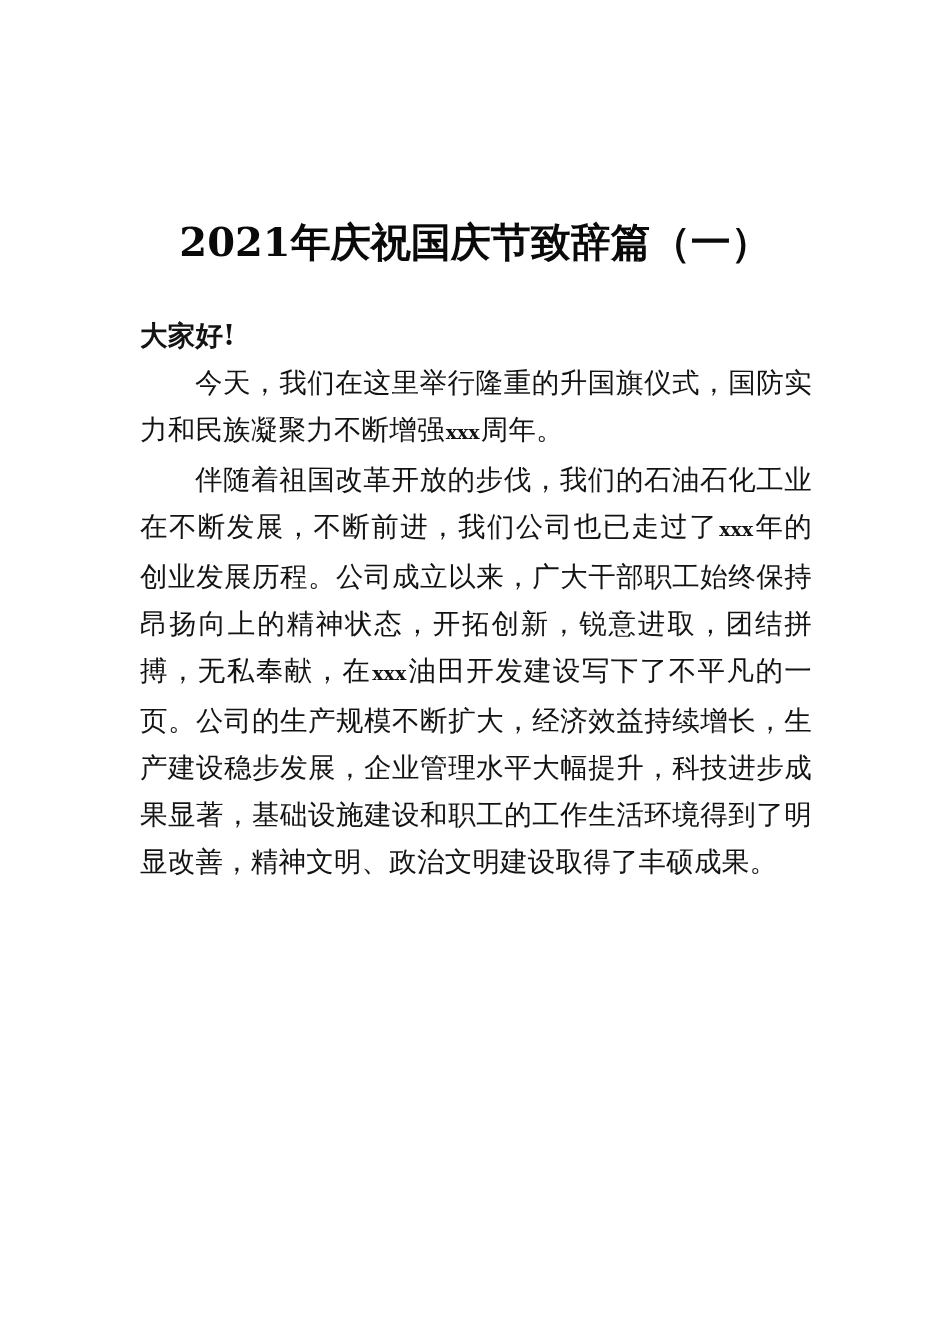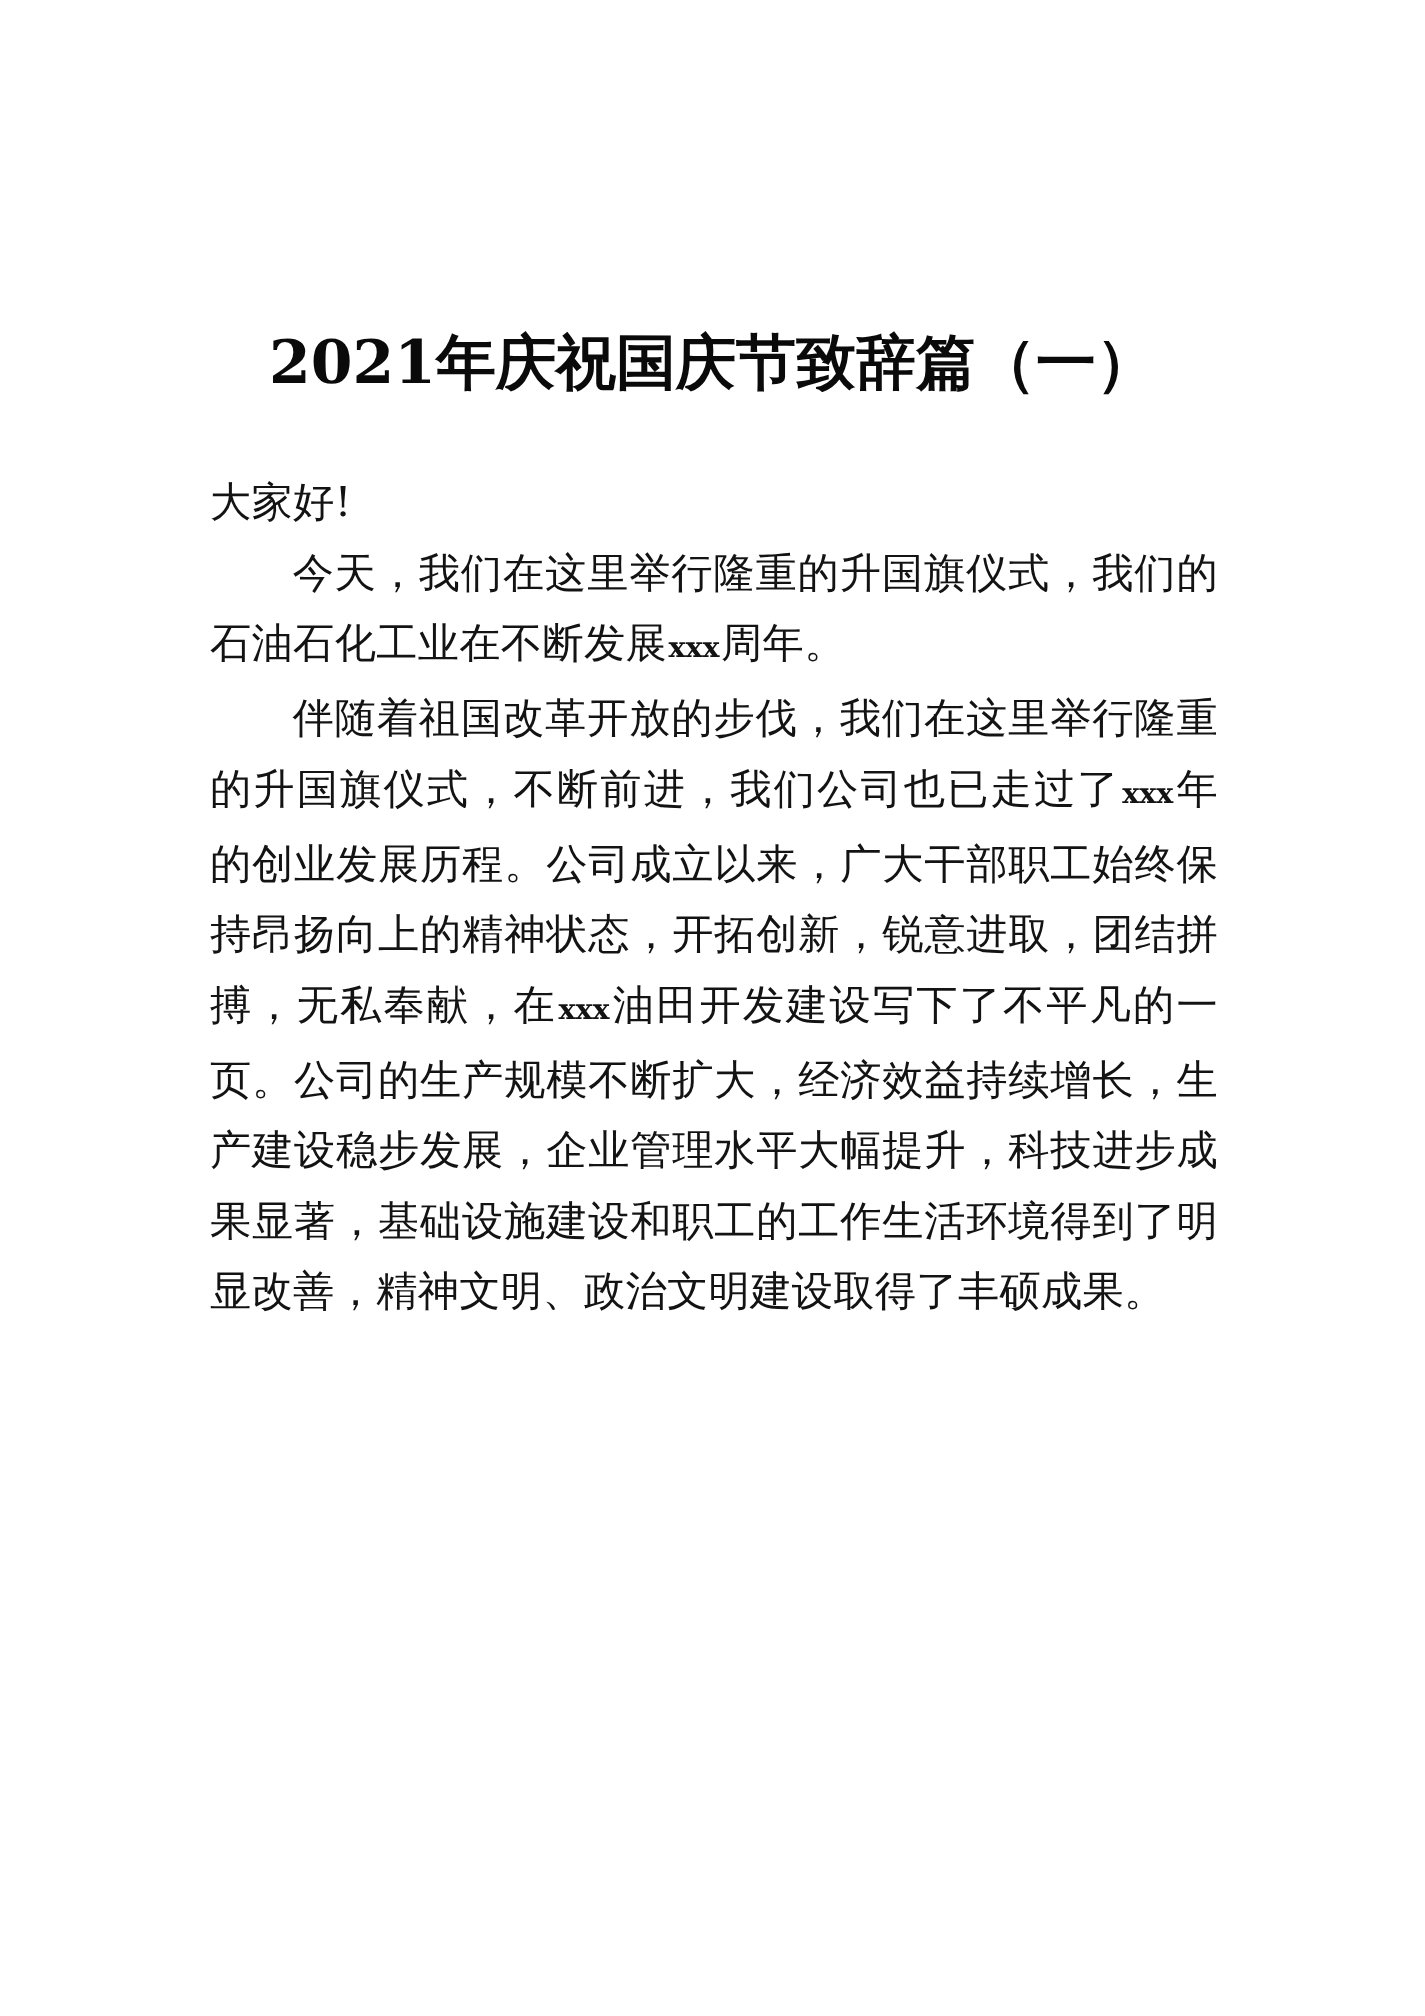--- a/index.html
+++ b/index.html
@@ -58,20 +58,21 @@
     letter-spacing: 0.2px;
     word-break: break-all;
   }
 
   .para.indent {
     text-indent: 2em;
   }
 
   .para.no-indent {
     text-indent: 0;
+    font-weight: bold;
   }
 
   
   .ph {
     font-family: "DejaVu Serif", "Liberation Serif", serif;
     font-weight: bold;
     font-size: 19px;
     letter-spacing: 0px;
     padding: 0 1px;
   }
@@ -80,17 +81,17 @@
 <body>
 
 <div class="page">
 
   <div class="title-block">
     <h1 class="doc-title">2021年庆祝国庆节致辞篇（一）</h1>
   </div>
 
   <div class="para-block" id="body-root">
       <p class="para no-indent"><span>大家好!</span></p>
-      <p class="para indent"><span>今天，我们在这里举行隆重的升国旗仪式，我们的石油石化工业在不断发展</span><span class="ph">xxx</span><span>周年。</span></p>
-      <p class="para indent"><span>伴随着祖国改革开放的步伐，我们在这里举行隆重的升国旗仪式，不断前进，我们公司也已走过了</span><span class="ph">xxx</span><span>年的创业发展历程。公司成立以来，广大干部职工始终保持昂扬向上的精神状态，开拓创新，锐意进取，团结拼搏，无私奉献，在</span><span class="ph">xxx</span><span>油田开发建设写下了不平凡的一页。公司的生产规模不断扩大，经济效益持续增长，生产建设稳步发展，企业管理水平大幅提升，科技进步成果显著，基础设施建设和职工的工作生活环境得到了明显改善，精神文明、政治文明建设取得了丰硕成果。</span></p>
+      <p class="para indent"><span>今天，我们在这里举行隆重的升国旗仪式，国防实力和民族凝聚力不断增强</span><span class="ph">xxx</span><span>周年。</span></p>
+      <p class="para indent"><span>伴随着祖国改革开放的步伐，我们的石油石化工业在不断发展，不断前进，我们公司也已走过了</span><span class="ph">xxx</span><span>年的创业发展历程。公司成立以来，广大干部职工始终保持昂扬向上的精神状态，开拓创新，锐意进取，团结拼搏，无私奉献，在</span><span class="ph">xxx</span><span>油田开发建设写下了不平凡的一页。公司的生产规模不断扩大，经济效益持续增长，生产建设稳步发展，企业管理水平大幅提升，科技进步成果显著，基础设施建设和职工的工作生活环境得到了明显改善，精神文明、政治文明建设取得了丰硕成果。</span></p>
     </div>
 
 </div>
 
 </body></html>

